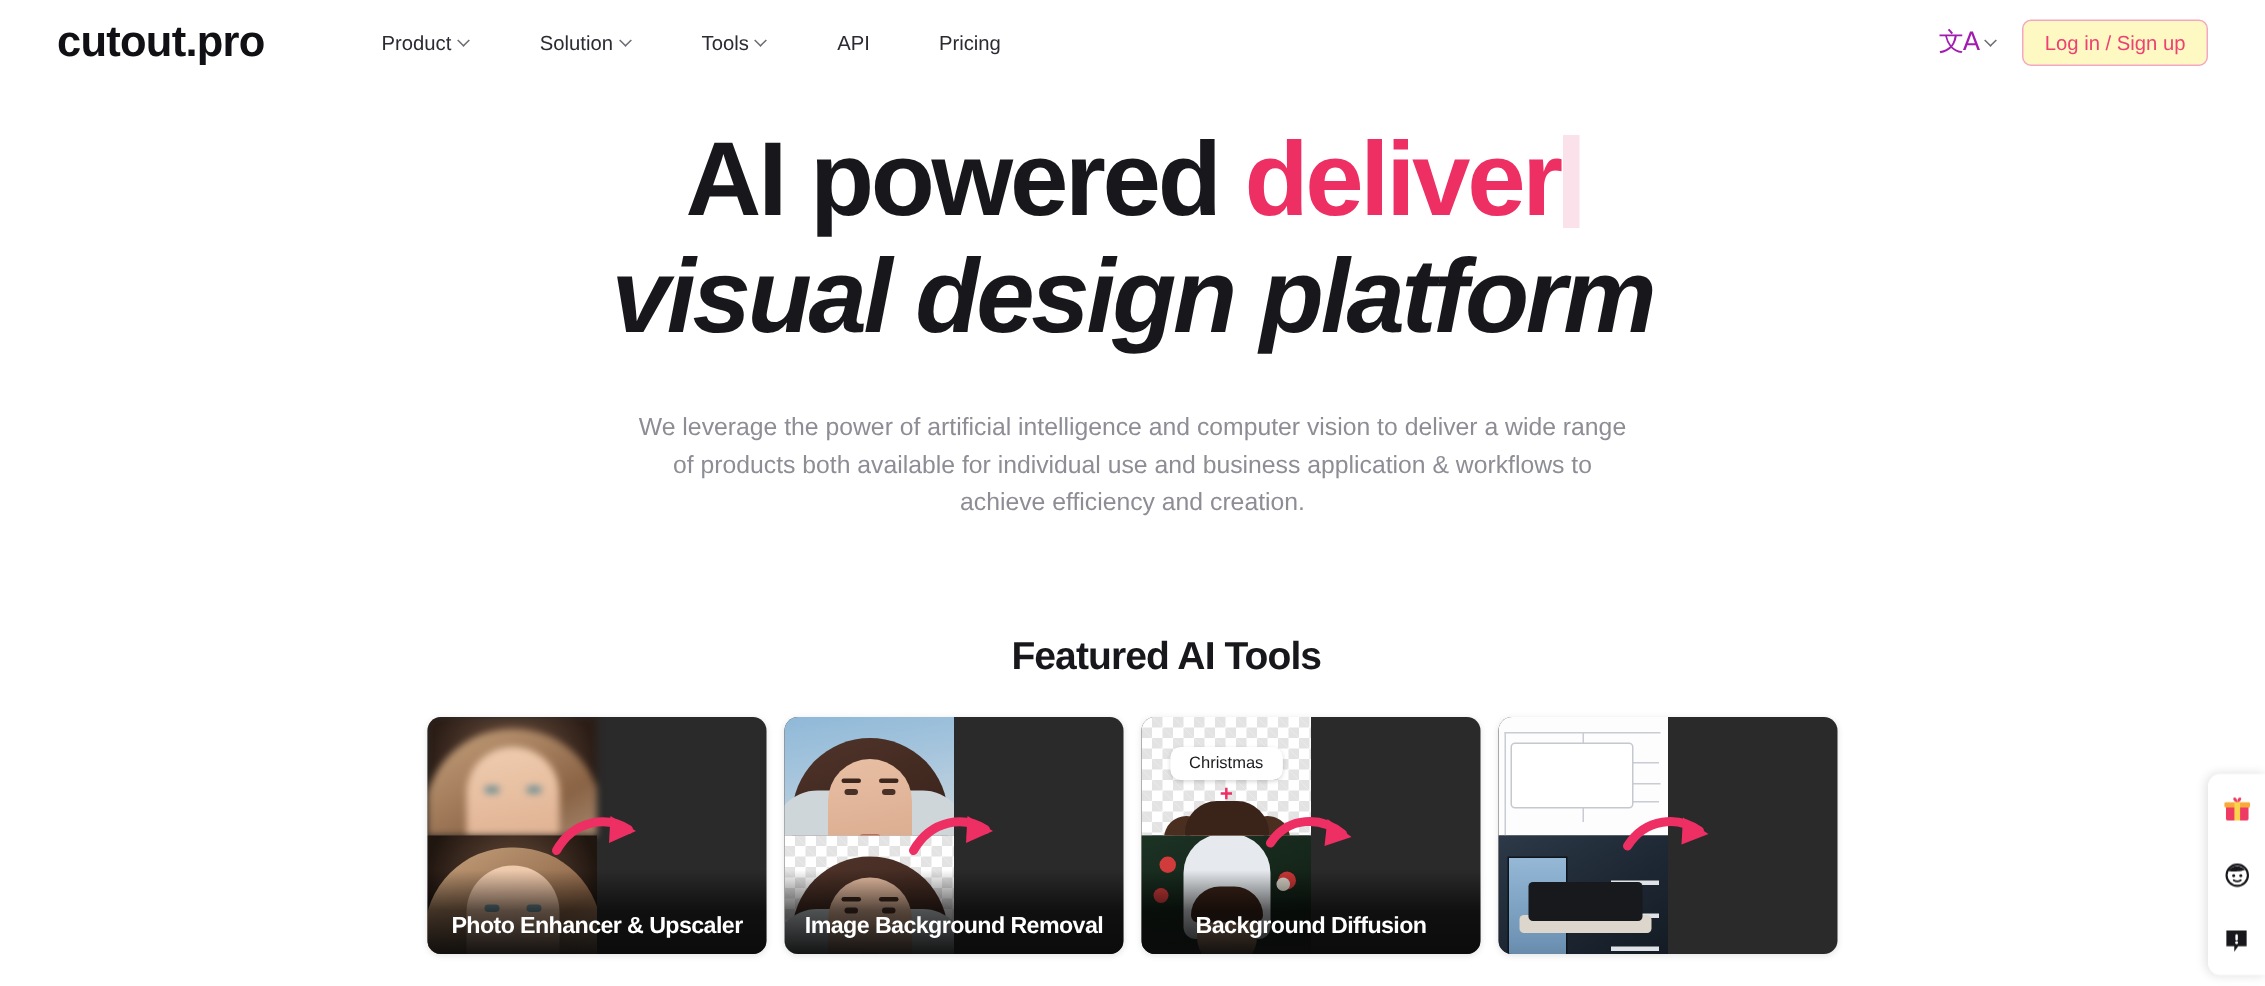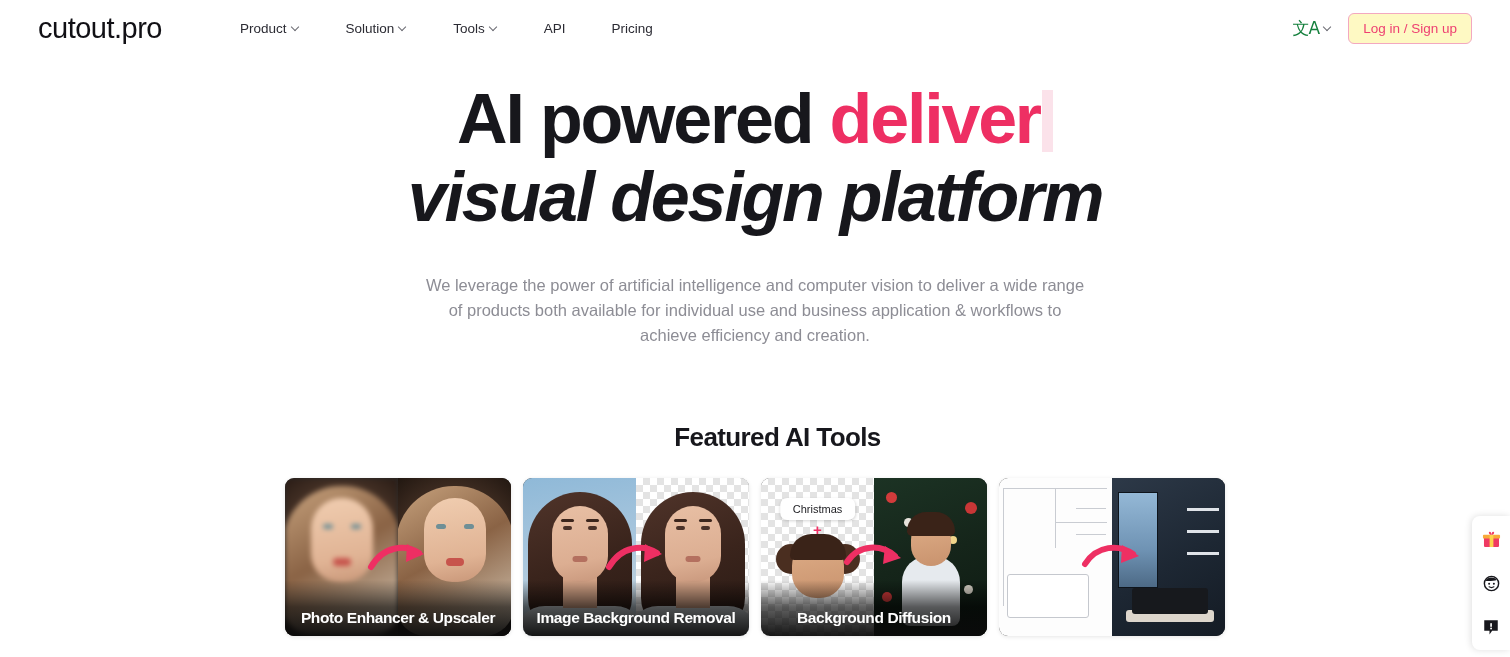--- a/index.html
+++ b/index.html
@@ -17,21 +17,21 @@
   .header {
     position: relative;
     height: 57px;
     display: flex;
     align-items: center;
     padding: 0 38px 0 38px;
     background: #fff;
   }
   .logo {
     font-size: 29px;
-    font-weight: 400;
+    font-weight: 700;
     letter-spacing: -0.5px;
     color: #111015;
     font-family: "Liberation Sans", sans-serif;
     line-height: 1;
     cursor: pointer;
     user-select: none;
   }
   .nav {
     display: flex;
     align-items: flex-end;
@@ -70,21 +70,21 @@
   }
   .lang {
     display: flex;
     align-items: center;
     gap: 5px;
     cursor: pointer;
     padding: 4px 2px;
   }
   .lang-glyph {
     font-size: 17px;
-    color: #15803d;
+    color: #a21caf;
     line-height: 1;
     letter-spacing: -1px;
     font-family: "DejaVu Sans", sans-serif;
     text-align: center;
   }
   .login-btn {
     border: 1px solid #f3a8c0;
     color: #ee4072;
     background: #fef9c3;
     font-size: 13.5px;
@@ -147,21 +147,21 @@
   .card {
     position: relative;
     width: 226px;
     height: 158px;
     border-radius: 9px;
     overflow: hidden;
     cursor: pointer;
     background: #2a2a2a;
     box-shadow: 0 1px 4px rgba(0,0,0,0.10);
   }
-  .card-split { position: absolute; inset: 0; display: flex; }
+  .card-split { position: absolute; inset: 0; display: flex; flex-direction: column; }
   .half { width: 50%; height: 100%; position: relative; overflow: hidden; }
 
   
   .checker {
     background-color: #ffffff;
     background-image:
       linear-gradient(45deg, #e3e3e3 25%, transparent 25%, transparent 75%, #e3e3e3 75%),
       linear-gradient(45deg, #e3e3e3 25%, transparent 25%, transparent 75%, #e3e3e3 75%);
     background-size: 14px 14px;
     background-position: 0 0, 7px 7px;

